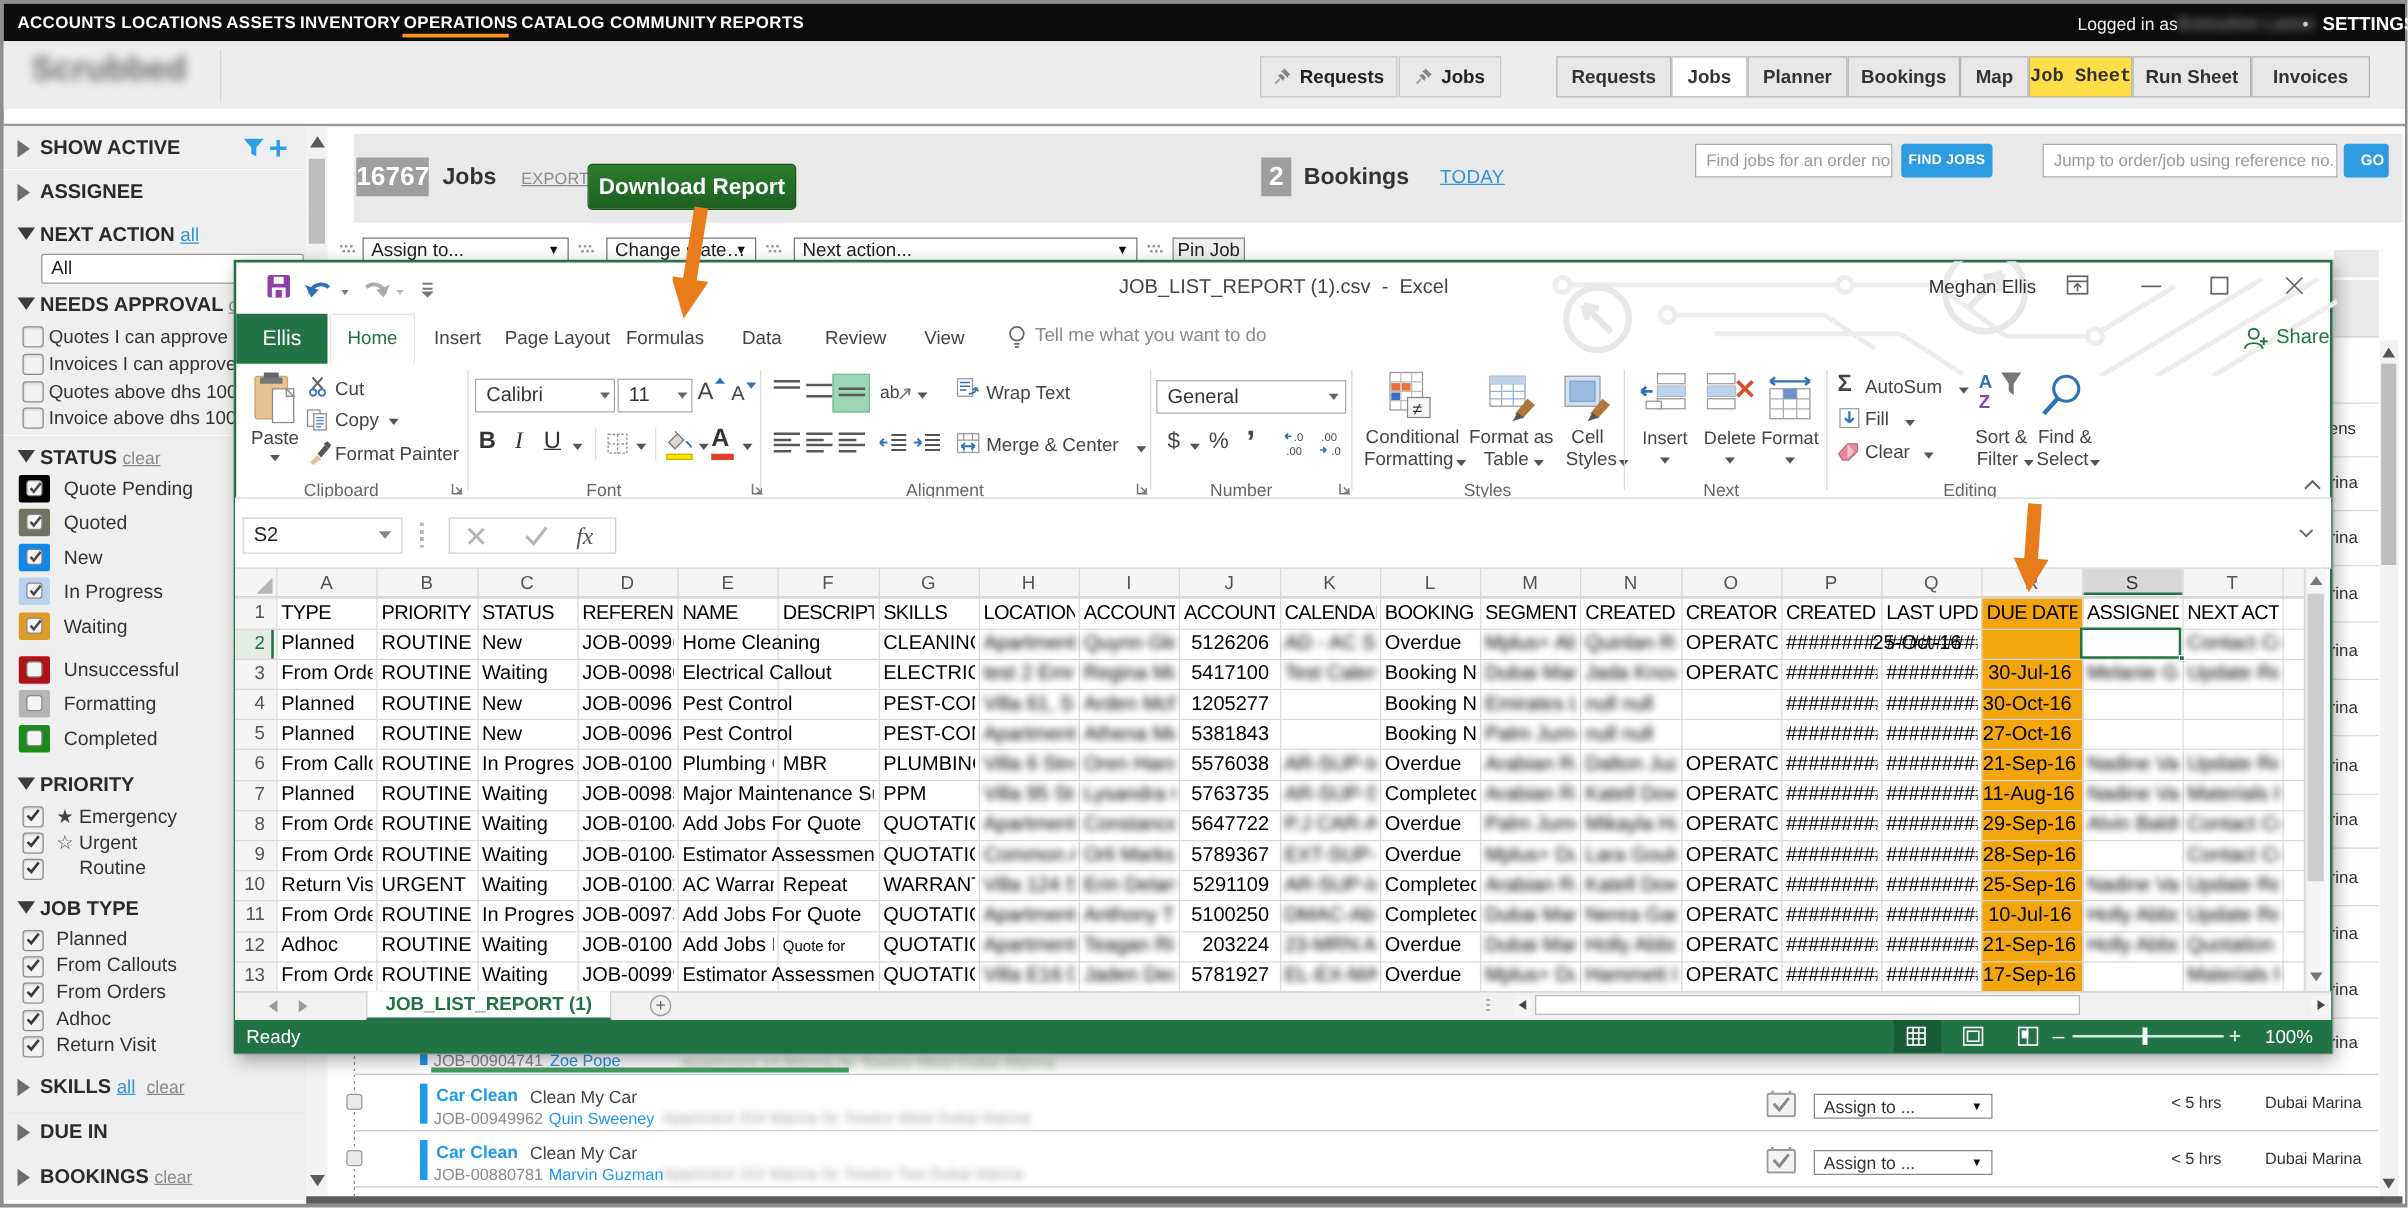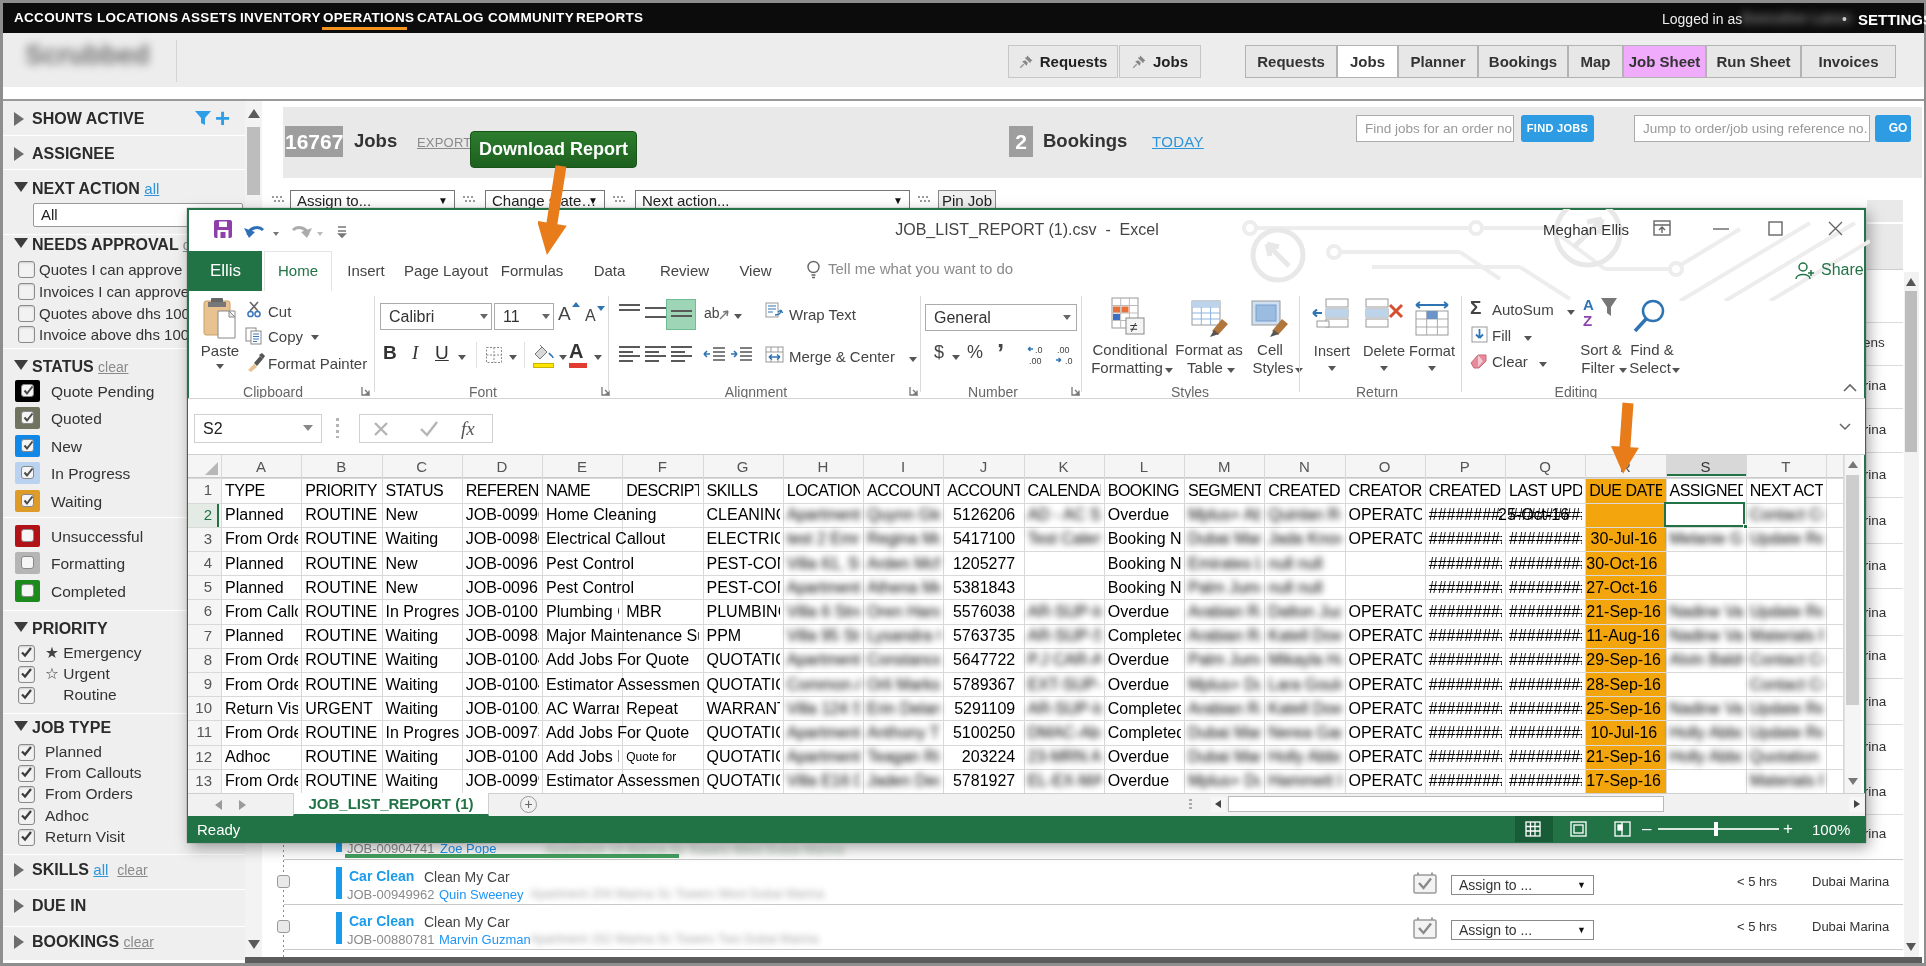--- a/index.html
+++ b/index.html
@@ -39,21 +39,21 @@
         <path d="M8.2 1.5 L13.5 6.8 L11.8 7.3 L11.3 9.3 L5.7 3.7 L7.7 3.2 Z"></path>
         <path d="M6.2 6.2 L8.8 8.8 L7.6 11.8 L3.2 7.4 Z"></path>
       </g>
       <line x1="4.7" y1="10.3" x2="1.2" y2="13.8" stroke="#9a9a9a" stroke-width="1.5"></line>
     </svg>Jobs</div>
 <div class="ab" style="left:1246px;top:45px;width:92px;height:33px;background:#e7e7e7;border:1px solid #b3b3b3;margin-left:-1px;text-align:center;line-height:31px;font-size:15px;font-weight:bold;color:#333;">Requests</div>
 <div class="ab" style="left:1338px;top:45px;width:61px;height:33px;background:#fff;border:1px solid #b3b3b3;margin-left:-1px;text-align:center;line-height:31px;font-size:15px;font-weight:bold;color:#333;">Jobs</div>
 <div class="ab" style="left:1399px;top:45px;width:80px;height:33px;background:#e7e7e7;border:1px solid #b3b3b3;margin-left:-1px;text-align:center;line-height:31px;font-size:15px;font-weight:bold;color:#333;">Planner</div>
 <div class="ab" style="left:1479px;top:45px;width:90px;height:33px;background:#e7e7e7;border:1px solid #b3b3b3;margin-left:-1px;text-align:center;line-height:31px;font-size:15px;font-weight:bold;color:#333;">Bookings</div>
 <div class="ab" style="left:1569px;top:45px;width:55px;height:33px;background:#e7e7e7;border:1px solid #b3b3b3;margin-left:-1px;text-align:center;line-height:31px;font-size:15px;font-weight:bold;color:#333;">Map</div>
-<div class="ab" style="left:1624px;top:45px;width:83px;height:33px;background:#f0abfc;border:1px solid #b3b3b3;margin-left:-1px;text-align:center;line-height:31px;font-size:15px;font-weight:bold;color:#333;">Job Sheet</div>
+<div class="ab" style="left:1624px;top:45px;width:83px;height:33px;background:#fde047;border:1px solid #b3b3b3;margin-left:-1px;text-align:center;line-height:31px;font-size:15px;font-weight:bold;color:#333;font-family:Liberation Mono, monospace;">Job Sheet</div>
 <div class="ab" style="left:1707px;top:45px;width:95px;height:33px;background:#e7e7e7;border:1px solid #b3b3b3;margin-left:-1px;text-align:center;line-height:31px;font-size:15px;font-weight:bold;color:#333;">Run Sheet</div>
 <div class="ab" style="left:1802px;top:45px;width:95px;height:33px;background:#e7e7e7;border:1px solid #b3b3b3;margin-left:-1px;text-align:center;line-height:31px;font-size:15px;font-weight:bold;color:#333;">Invoices</div>
 <div class="ab" style="left:3px;top:99px;width:1921px;height:2px;background:#9a9a9a;"></div>
 <div class="ab" style="left:3px;top:101px;width:242px;height:859px;background:#efefef;"></div>
 <div class="ab" style="left:245px;top:101px;width:17px;height:859px;background:#f3f3f3;"></div>
 <div class="ab" style="left:248px;top:109px;width:0;height:0;border-left:6px solid transparent;border-right:6px solid transparent;border-bottom:9px solid #5a5a5a;"></div>
 <div class="ab" style="left:247px;top:127px;width:13px;height:68px;background:#bdbdbd;"></div>
 <div class="ab" style="left:248px;top:940px;width:0;height:0;border-left:6px solid transparent;border-right:6px solid transparent;border-top:9px solid #5a5a5a;"></div>
 <div class="ab" style="left:3px;top:135px;width:242px;height:1px;background:#b9b9b9;border-bottom:1px solid #fff;"></div>
 <div class="ab" style="left:3px;top:169px;width:242px;height:1px;background:#b9b9b9;border-bottom:1px solid #fff;"></div>
@@ -603,21 +603,21 @@
 <div class="ab nw" style="left:1349px;top:343px;width:70px;text-align:center;font-size:14.5px;color:#444;font-weight:normal;">Delete</div>
 <div class="ab" style="left:1380px;top:366px;width:0;height:0;border-left:4px solid transparent;border-right:4px solid transparent;border-top:5px solid #555;"></div>
 <svg class="ab" width="42" height="40" style="left:1412px;top:297px;" viewBox="0 0 42 40">
 <path d="M4 8 L36 8 M4 8 L8 5 M4 8 L8 11 M36 8 L32 5 M36 8 L32 11" stroke="#2e74b5" stroke-width="1.8" fill="none"></path>
 <rect x="4" y="14" width="32" height="24" fill="#fff" stroke="#999"></rect>
 <path d="M4 22 L36 22 M4 30 L36 30 M14.7 14 L14.7 38 M25.4 14 L25.4 38" stroke="#aaa"></path>
 <rect x="14.7" y="14" width="10.7" height="8" fill="#6b95c8"></rect>
   </svg>
 <div class="ab nw" style="left:1397px;top:343px;width:70px;text-align:center;font-size:14.5px;color:#444;font-weight:normal;">Format</div>
 <div class="ab" style="left:1428px;top:366px;width:0;height:0;border-left:4px solid transparent;border-right:4px solid transparent;border-top:5px solid #555;"></div>
-<div class="ab nw" style="left:1317px;top:384px;width:120px;text-align:center;font-size:14px;color:#666;">Return</div>
+<div class="ab nw" style="left:1317px;top:384px;width:120px;text-align:center;font-size:14px;color:#666;">Next</div>
 <div class="ab" style="left:1461px;top:296px;width:1px;height:96px;background:#dadada;"></div>
 <div class="ab" style="left:1470px;top:297px;font-size:19px;color:#444;font-weight:bold;">Σ</div>
 <div class="ab nw" style="left:1492px;top:301px;font-size:15px;color:#444;font-weight:normal;">AutoSum</div>
 <div class="ab" style="left:1567px;top:310px;width:0;height:0;border-left:4px solid transparent;border-right:4px solid transparent;border-top:5px solid #555;"></div>
 <svg class="ab" width="17" height="17" style="left:1471px;top:326px;" viewBox="0 0 17 17">
 <rect x="1" y="1" width="15" height="15" fill="#fff" stroke="#999"></rect>
     <path d="M8.5 3 L8.5 12 M8.5 12 L5 8.5 M8.5 12 L12 8.5" stroke="#2e74b5" stroke-width="1.8" fill="none"></path>
   </svg>
 <div class="ab nw" style="left:1492px;top:327px;font-size:15px;color:#444;font-weight:normal;">Fill</div>
 <div class="ab" style="left:1524px;top:336px;width:0;height:0;border-left:4px solid transparent;border-right:4px solid transparent;border-top:5px solid #555;"></div>

